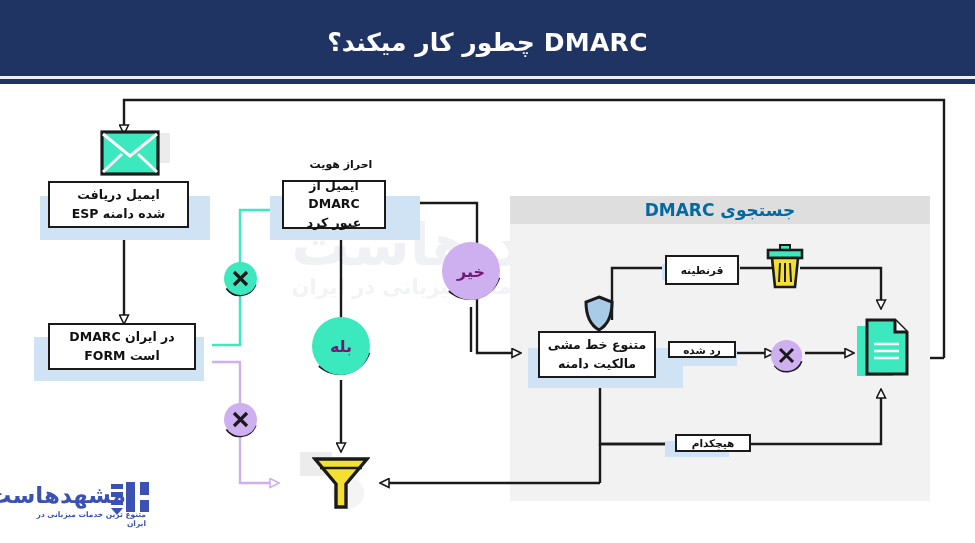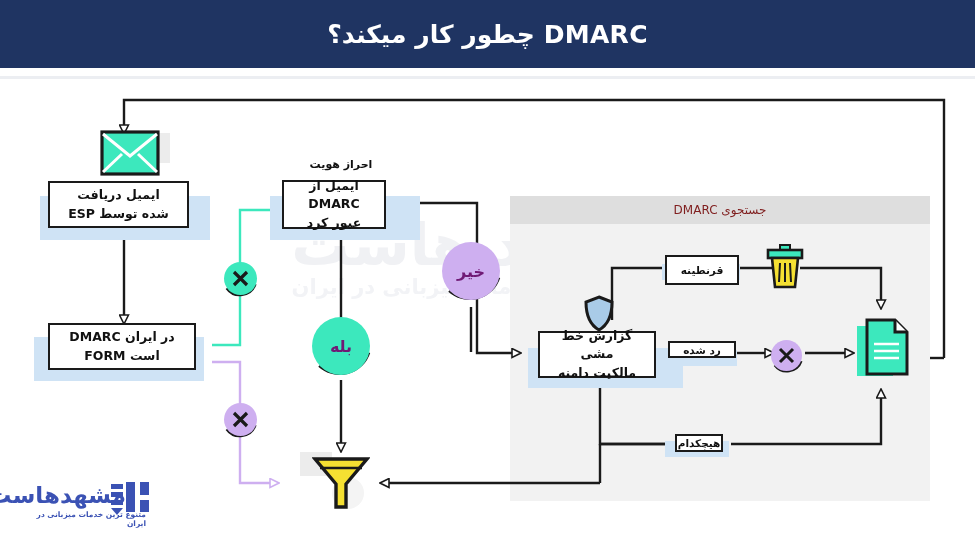--- a/index.html
+++ b/index.html
@@ -7,21 +7,21 @@
   body{
     width:975px;height:543px;overflow:hidden;
     background:#ffffff;
     font-family:"DejaVu Sans","Liberation Sans",sans-serif;
     position:relative;
   }
   #stage{position:relative;width:975px;height:543px;overflow:hidden;background:#fff;}
 
   
   .header{
-    position:absolute;left:0;top:0;width:975px;height:68px;
+    position:absolute;left:0;top:0;width:975px;height:84px;
     background:#1f3462;
     display:flex;align-items:center;justify-content:center;
   }
   .header-title{
     color:#ffffff;font-size:25px;font-weight:bold;letter-spacing:.3px;
     white-space:nowrap;direction:rtl;
   }
   .header-rule{
     position:absolute;left:0;top:76px;width:975px;height:3px;background:#eceef2;
   }
@@ -41,21 +41,21 @@
   
   .panel{
     position:absolute;left:510px;top:196px;width:420px;height:305px;
     background:#f2f2f2;
   }
   .panel-head{
     position:absolute;left:510px;top:196px;width:420px;height:28px;
     background:#dedede;
     display:flex;align-items:center;justify-content:center;
   }
-  .panel-head-text{font-size:12px;color:#7f1d1d;font-weight:normal;direction:rtl;}
+  .panel-head-text{font-size:17px;color:#0369a1;font-weight:bold;direction:rtl;}
 
   
   .nbox{
     position:absolute;background:#ffffff;border:2px solid #1a1a1a;
     display:flex;align-items:center;justify-content:center;text-align:center;
     font-size:12.5px;color:#111;line-height:1.45;direction:rtl;font-weight:bold;
     box-sizing:border-box;
   }
   .nbox .bx{padding:0 4px;}
   .boxshadow{position:absolute;background:#cfe3f5;}
@@ -189,21 +189,21 @@
       <rect x="2" y="2" width="56" height="42" fill="#3ce8bd" stroke="#1a1a1a" stroke-width="3.2"></rect>
       <path d="M3,4 L30,26 L57,4" fill="none" stroke="#ffffff" stroke-width="3"></path>
       <path d="M3,42 L22,24 M57,42 L38,24" fill="none" stroke="#ffffff" stroke-width="3"></path>
     </svg>
   </div>
 
   <div class="boxshadow" style="left:40px;top:196px;width:170px;height:44px;"></div>
   <div class="nbox" style="left:48px;top:181px;width:141px;height:47px;">
     <div class="bx">
       <div>ایمیل دریافت</div>
-      <div>شده توسط ESP</div>
+      <div>شده دامنه ESP</div>
     </div>
   </div>
 
   <div class="boxshadow" style="left:34px;top:337px;width:170px;height:44px;"></div>
   <div class="nbox" style="left:48px;top:323px;width:148px;height:47px;">
     <div class="bx">
       <div>در ایران DMARC</div>
       <div>است FORM</div>
     </div>
   </div>
@@ -260,37 +260,37 @@
 
   <div class="icon" style="left:583px;top:295px;width:32px;height:38px;">
     <svg width="32" height="38" viewBox="0 0 32 38" xmlns="http://www.w3.org/2000/svg">
       <path d="M16,2 L29,7 C29,22 23,31 16,35 C9,31 3,22 3,7 Z" fill="#a9cbe8" stroke="#1a1a1a" stroke-width="3"></path>
     </svg>
   </div>
 
   <div class="boxshadow" style="left:528px;top:348px;width:155px;height:40px;"></div>
   <div class="nbox" style="left:538px;top:331px;width:118px;height:47px;">
     <div class="bx">
-      <div>گزارش خط مشی</div>
+      <div>متنوع خط مشی</div>
       <div>مالکیت دامنه</div>
     </div>
   </div>
 
   <div class="elabel-shadow" style="left:662px;top:264px;width:78px;height:16px;"></div>
   <div class="elabel" style="left:665px;top:255px;width:74px;height:30px;">
     <span>قرنطینه</span>
   </div>
 
   <div class="elabel-shadow" style="left:665px;top:350px;width:72px;height:16px;"></div>
   <div class="elabel" style="left:668px;top:341px;width:68px;height:17px;">
     <span>رد شده</span>
   </div>
 
   <div class="elabel-shadow" style="left:665px;top:441px;width:64px;height:16px;"></div>
-  <div class="elabel" style="left:675px;top:434px;width:48px;height:18px;">
+  <div class="elabel" style="left:675px;top:434px;width:76px;height:18px;">
     <span>هیچکدام</span>
   </div>
 
   <div class="icon" style="left:766px;top:244px;width:38px;height:46px;">
     <svg width="38" height="46" viewBox="0 0 38 46" xmlns="http://www.w3.org/2000/svg">
       <rect x="14" y="1" width="10" height="5" fill="#3ce8bd" stroke="#1a1a1a" stroke-width="2"></rect>
       <rect x="2" y="6" width="34" height="8" fill="#3ce8bd" stroke="#1a1a1a" stroke-width="2.6"></rect>
       <path d="M6,14 L9,43 L29,43 L32,14 Z" fill="#f5e032" stroke="#1a1a1a" stroke-width="2.6"></path>
       <path d="M14,19 L13,38 M19,19 L19,38 M24,19 L25,38" stroke="#1a1a1a" stroke-width="2" fill="none"></path>
     </svg>

